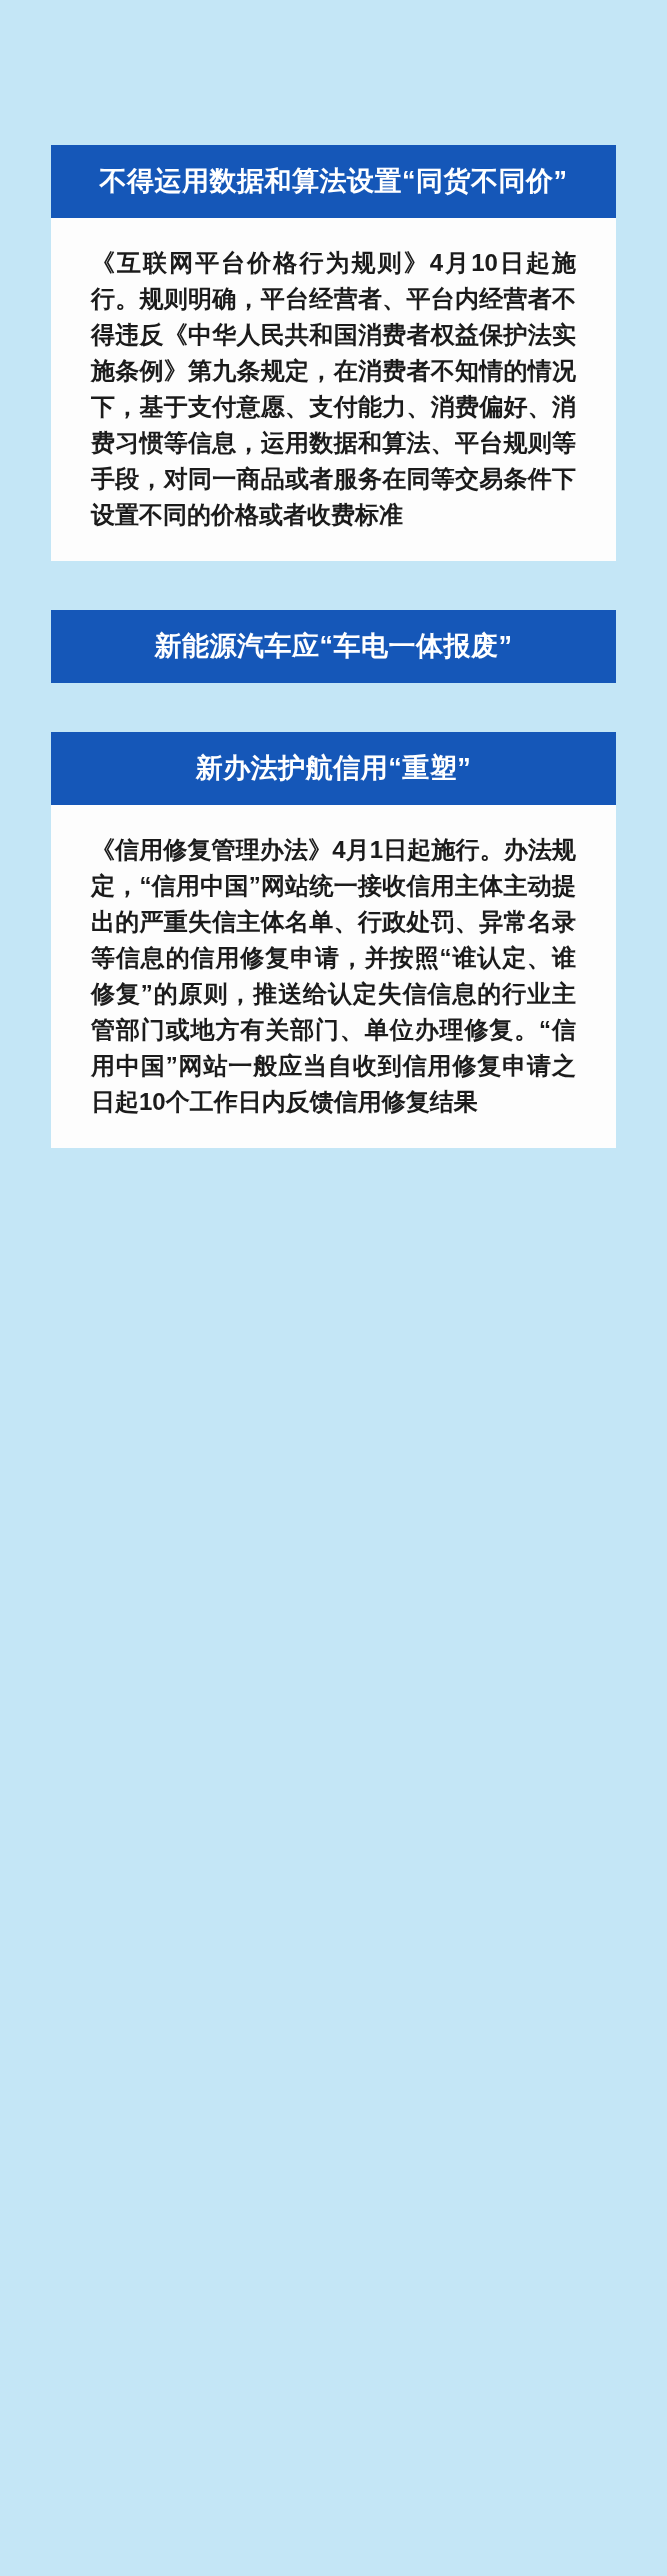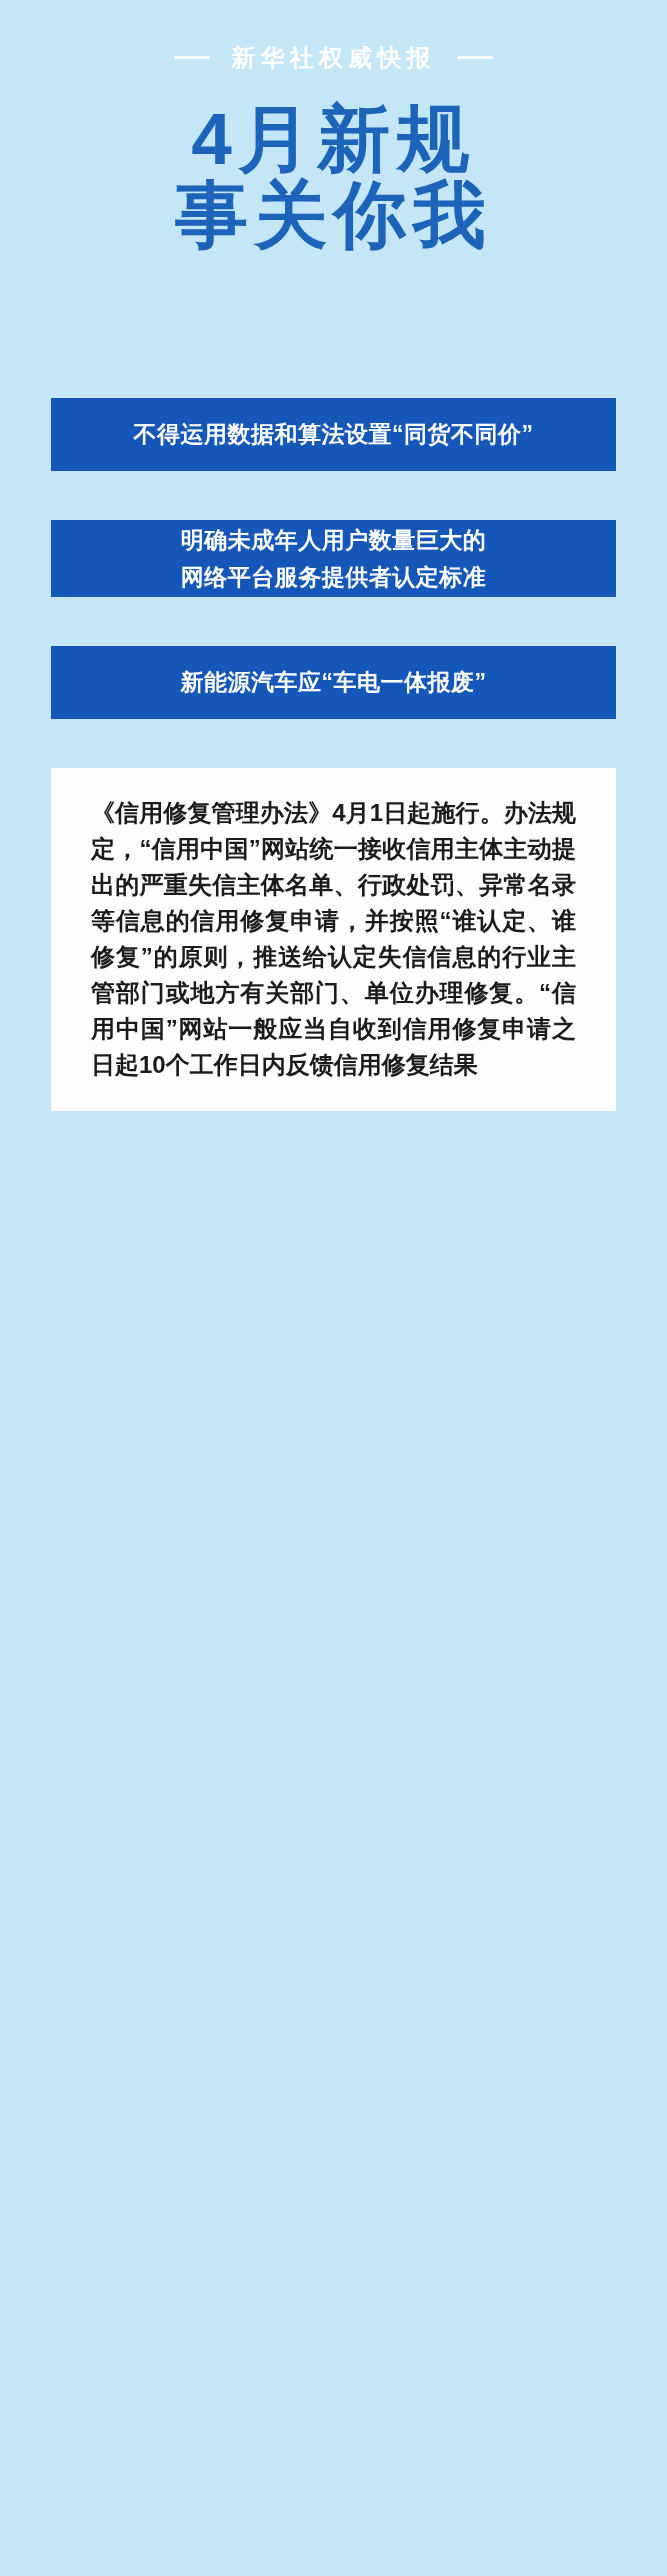--- a/index.html
+++ b/index.html
@@ -39,21 +39,21 @@
   }
   .main-title span{ display:block; }
   
   .rule-section{ margin:49px 51px 0 51px; width:565px; }
   .rule-section.first{ margin-top:145px; }
   .band{
     min-height:73px;
     display:flex; flex-direction:column; justify-content:center; align-items:center;
     background:var(--band-blue,#1557b8);
     color:#fff; font-weight:bold;
-    font-size:23px; line-height:37px;
+    font-size:27px; line-height:37px;
     text-align:center; padding:1.5px 10.3px;
     letter-spacing:0.5px;
   }
   .band-line{ display:block; }
   .card{
     background:var(--card-bg,#fdfdfd);
     padding:27px 40px 28px 40px;
   }
   .card p{
     margin:0;
@@ -61,52 +61,43 @@
     font-size:24px; line-height:36px; font-weight:bold;
     text-align:justify;
     overflow-wrap:anywhere;
   }
 </style>
 </head>
 <body>
 
 <div class="page">
 
-  <div class="hero">
-    <div class="kicker">
-      <span class="kicker-dash"></span>
-      <span>新华社权威快报</span>
-      <span class="kicker-dash"></span>
-    </div>
-    <h1 class="main-title">
-      <span>4月新规</span>
-      <span>事关你我</span>
-    </h1>
-  </div>
 
   <section class="rule-section first">
     <div class="band">
       <span class="band-line">不得运用数据和算法设置“同货不同价”</span>
     </div>
+    <div class="card">
+      <p>《互联网平台价格行为规则》4月10日起施行。规则明确，平台经营者、平台内经营者不得违反《中华人民共和国消费者权益保护法实施条例》第九条规定，在消费者不知情的情况下，基于支付意愿、支付能力、消费偏好、消费习惯等信息，运用数据和算法、平台规则等手段，对同一商品或者服务在同等交易条件下设置不同的价格或者收费标准</p>
+    </div>
   </section>
 
   <section class="rule-section">
-    <div class="band">
-      <span class="band-line">明确未成年人用户数量巨大的</span>
-      <span class="band-line">网络平台服务提供者认定标准</span>
-    </div>
   </section>
 
 
   <section class="rule-section">
     <div class="band">
       <span class="band-line">新能源汽车应“车电一体报废”</span>
     </div>
   </section>
 
   <section class="rule-section">
+    <div class="band">
+      <span class="band-line">新办法护航信用“重塑”</span>
+    </div>
     <div class="card">
       <p>《信用修复管理办法》4月1日起施行。办法规定，“信用中国”网站统一接收信用主体主动提出的严重失信主体名单、行政处罚、异常名录等信息的信用修复申请，并按照“谁认定、谁修复”的原则，推送给认定失信信息的行业主管部门或地方有关部门、单位办理修复。“信用中国”网站一般应当自收到信用修复申请之日起10个工作日内反馈信用修复结果</p>
     </div>
   </section>
 
 </div>
 
 
 </body></html>

